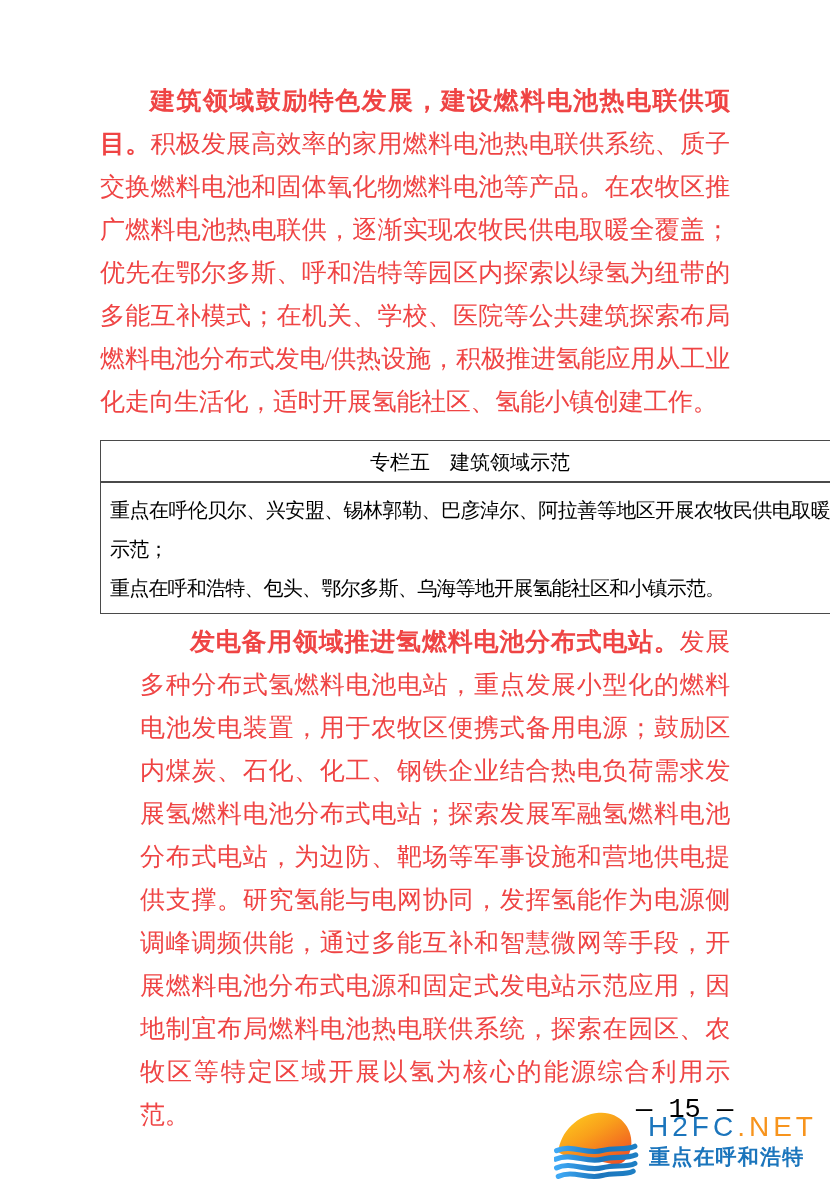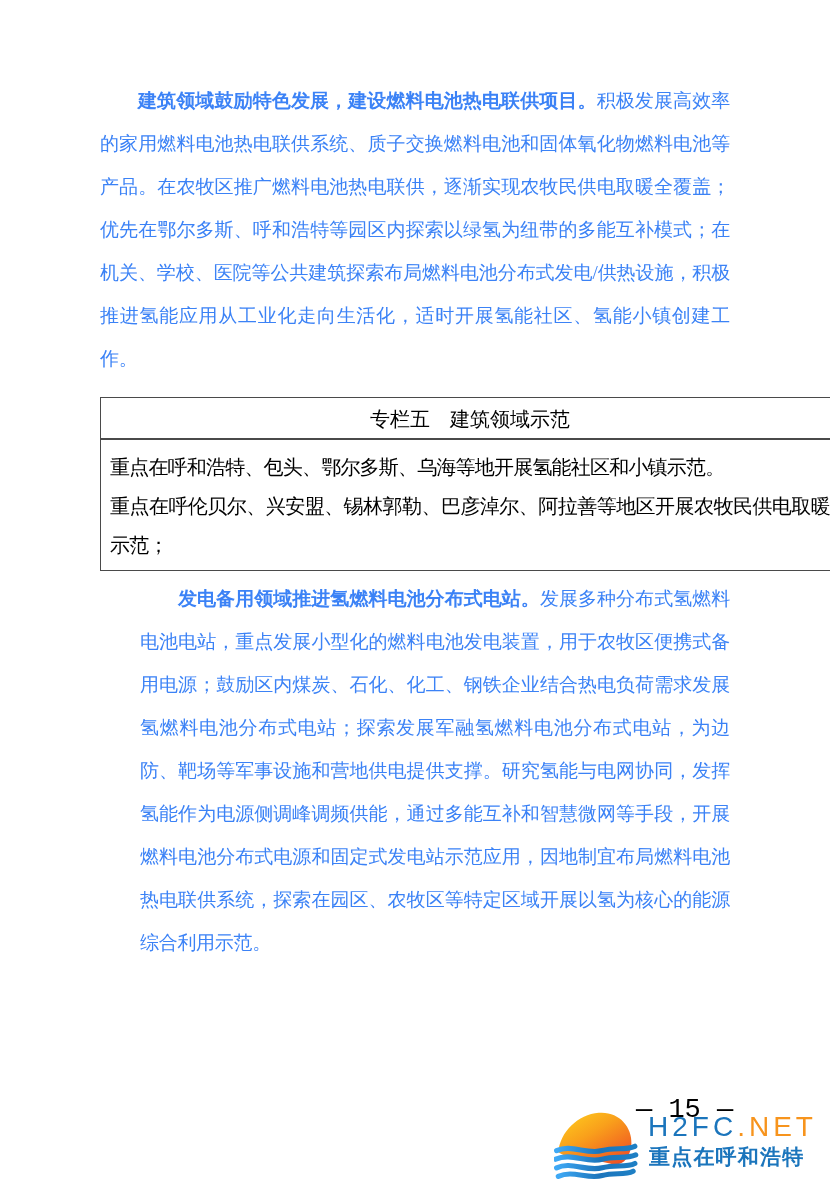--- a/index.html
+++ b/index.html
@@ -13,27 +13,27 @@
   }
   .page {
     position: absolute; inset: 0;
     background: #ffffff;
   }
   .content {
     position: absolute;
     left: 100px; top: 79px; width: 630px;
   }
   .para {
-    font-size: 19px;
+    font-size: 25px;
     line-height: 43px;
     text-align: justify;
     text-justify: inter-character;
     text-indent: 2em;
     letter-spacing: -0.3px;
-    color: #3b82f6;
+    color: #ef4444;
   }
   .para .lead { font-weight: bold; }
   .column-box {
     margin-top: 17px;
     border: 1.6px solid #4a4a4a;
     width: 740px;
   }
   .column-box .box-title {
     font-size: 20px;
     line-height: 42px;
@@ -96,22 +96,22 @@
 
 <div class="page">
 
   <div class="content">
 
     <p class="para para-1"><span class="lead">建筑领域鼓励特色发展，建设燃料电池热电联供项目。</span><span>积极发展高效率的家用燃料电池热电联供系统、质子交换燃料电池和固体氧化物燃料电池等产品。在农牧区推广燃料电池热电联供，逐渐实现农牧民供电取暖全覆盖；优先在鄂尔多斯、呼和浩特等园区内探索以绿氢为纽带的多能互补模式；在机关、学校、医院等公共建筑探索布局燃料电池分布式发电/供热设施，积极推进氢能应用从工业化走向生活化，适时开展氢能社区、氢能小镇创建工作。</span></p>
 
     <div class="column-box">
       <div class="box-title">专栏五　建筑领域示范</div>
       <div class="box-body">
+        <div class="box-item">重点在呼伦贝尔、兴安盟、锡林郭勒、巴彦淖尔、阿拉善等地区开展农牧民供电取暖示范；</div>
         <div class="box-item">重点在呼和浩特、包头、鄂尔多斯、乌海等地开展氢能社区和小镇示范。</div>
-        <div class="box-item">重点在呼伦贝尔、兴安盟、锡林郭勒、巴彦淖尔、阿拉善等地区开展农牧民供电取暖示范；</div>
       </div>
     </div>
 
     <p class="para para-2"><span class="lead">发电备用领域推进氢燃料电池分布式电站。</span><span>发展多种分布式氢燃料电池电站，重点发展小型化的燃料电池发电装置，用于农牧区便携式备用电源；鼓励区内煤炭、石化、化工、钢铁企业结合热电负荷需求发展氢燃料电池分布式电站；探索发展军融氢燃料电池分布式电站，为边防、靶场等军事设施和营地供电提供支撑。研究氢能与电网协同，发挥氢能作为电源侧调峰调频供能，通过多能互补和智慧微网等手段，开展燃料电池分布式电源和固定式发电站示范应用，因地制宜布局燃料电池热电联供系统，探索在园区、农牧区等特定区域开展以氢为核心的能源综合利用示范。</span></p>
 
   </div>
 
   <div class="footer">
 
     <svg class="logo-icon" viewBox="0 0 100 90" xmlns="http://www.w3.org/2000/svg" aria-hidden="true">

